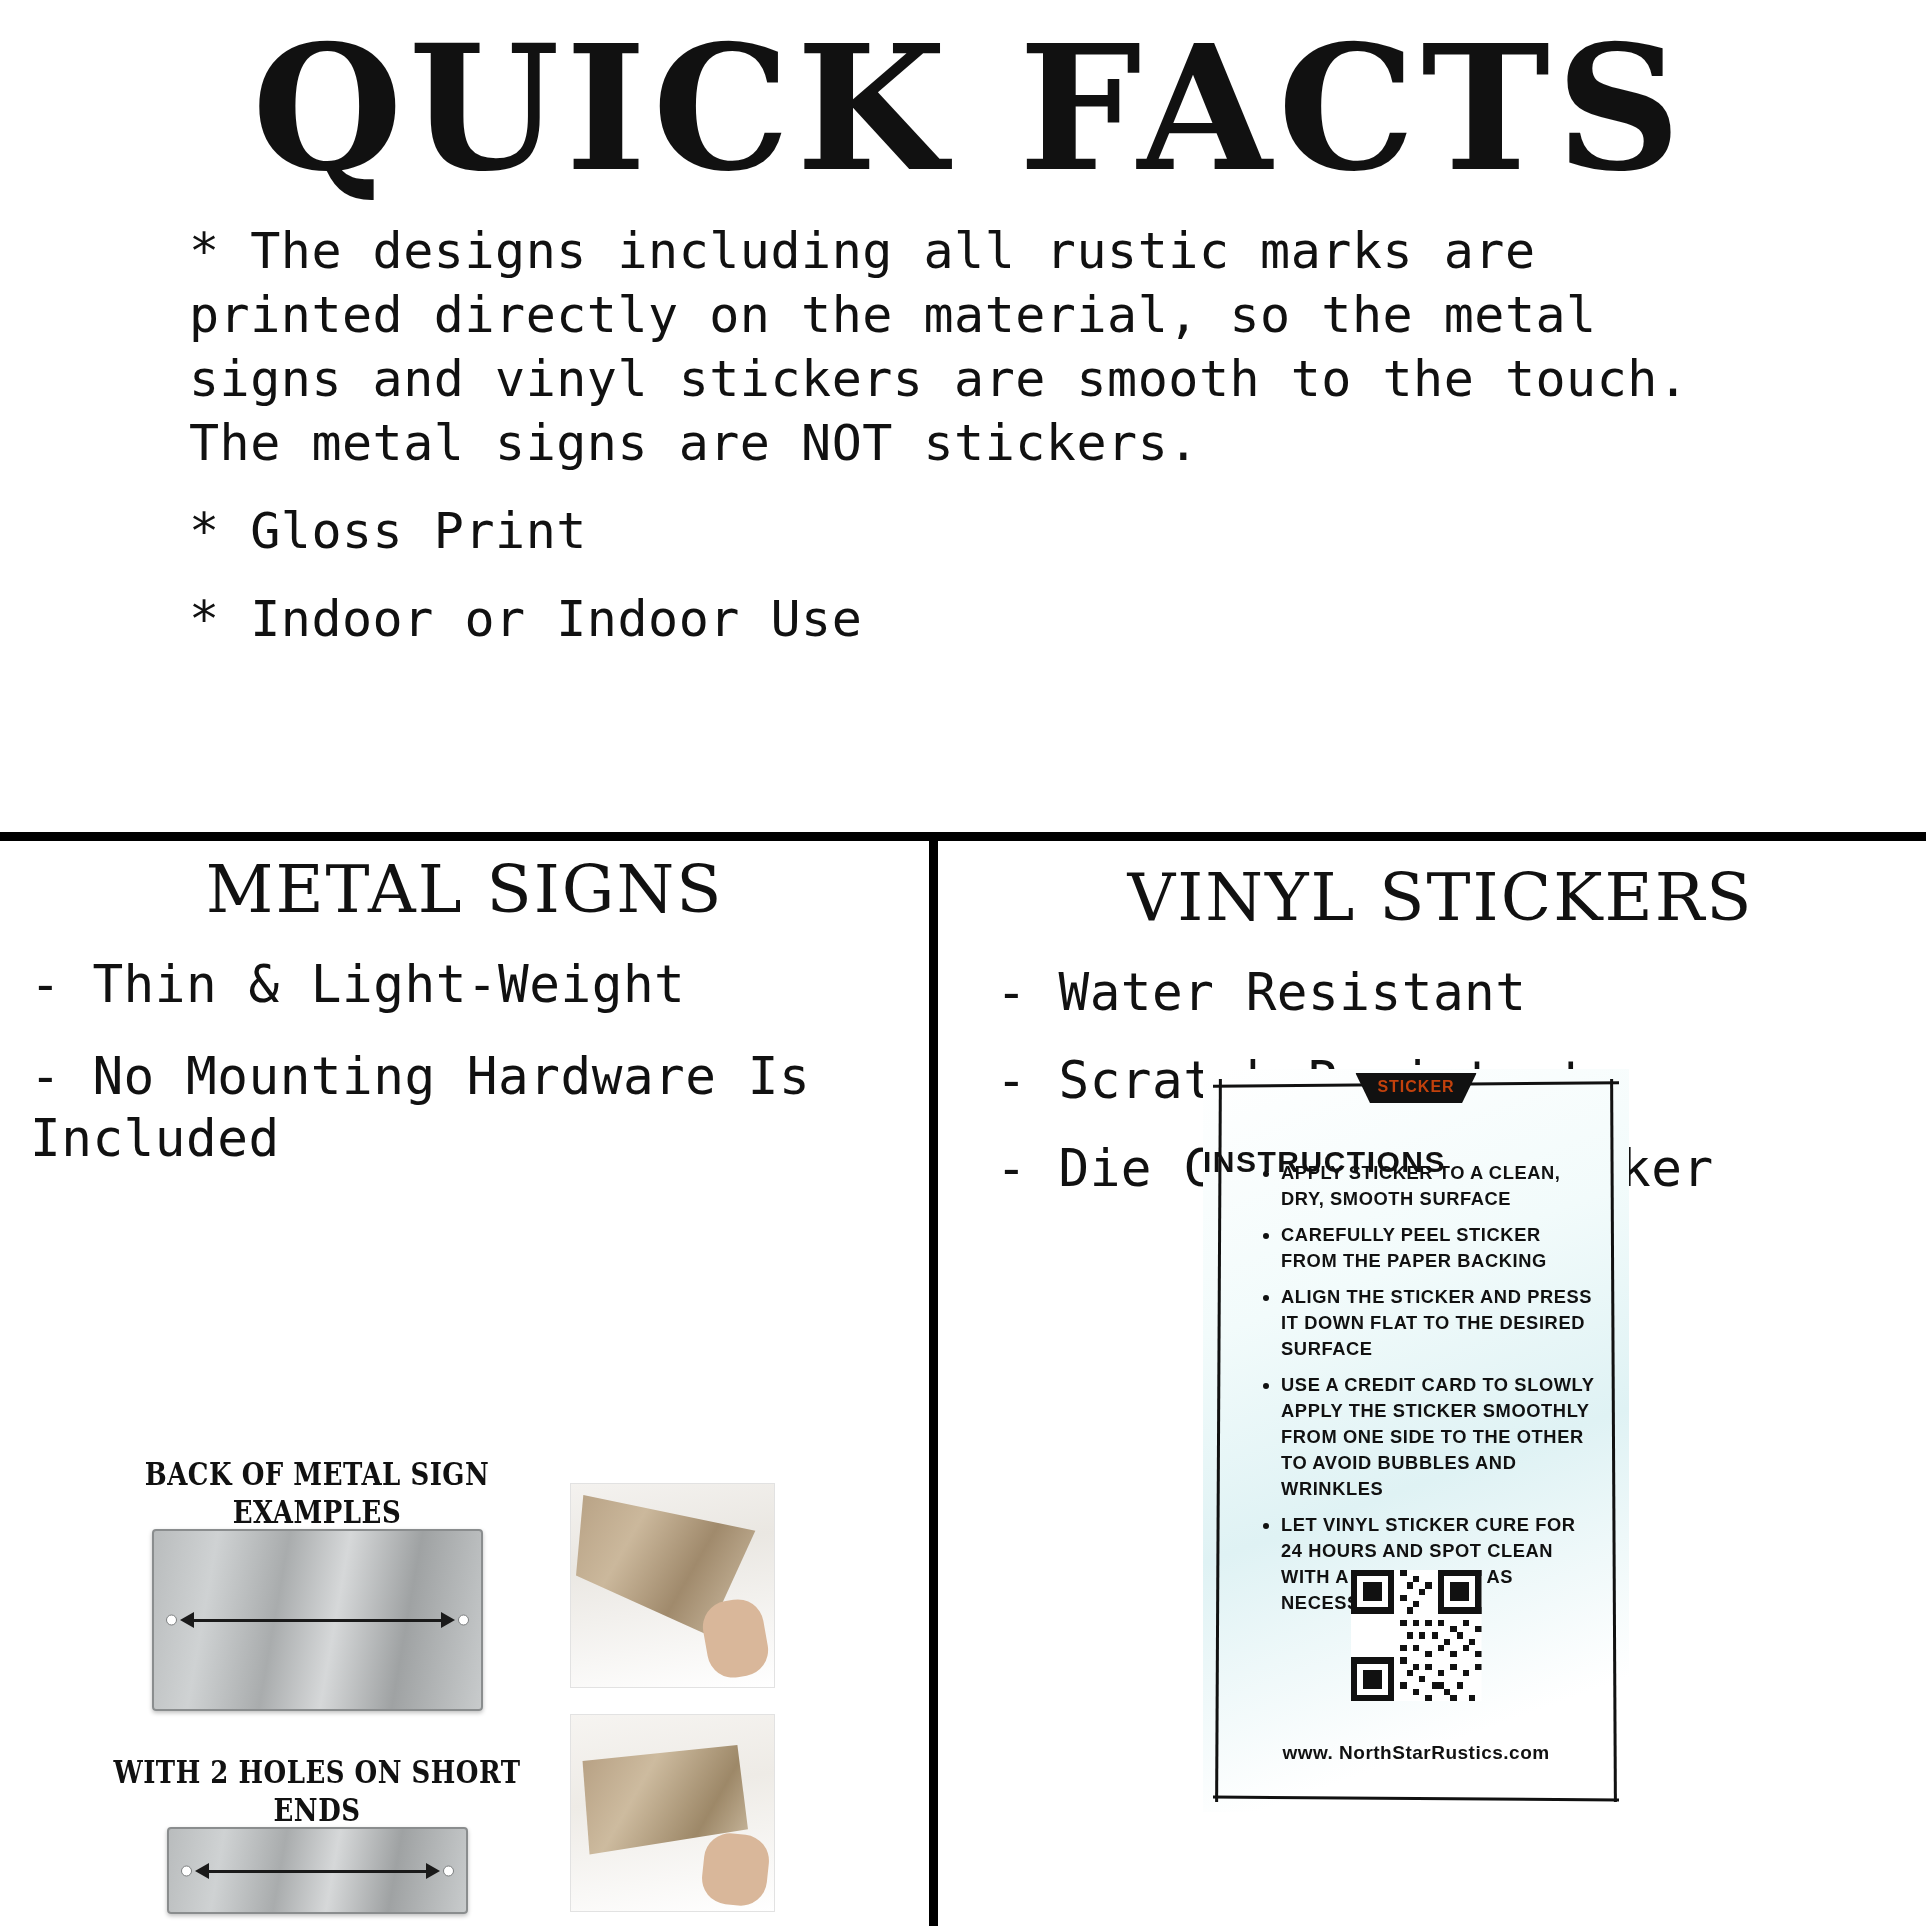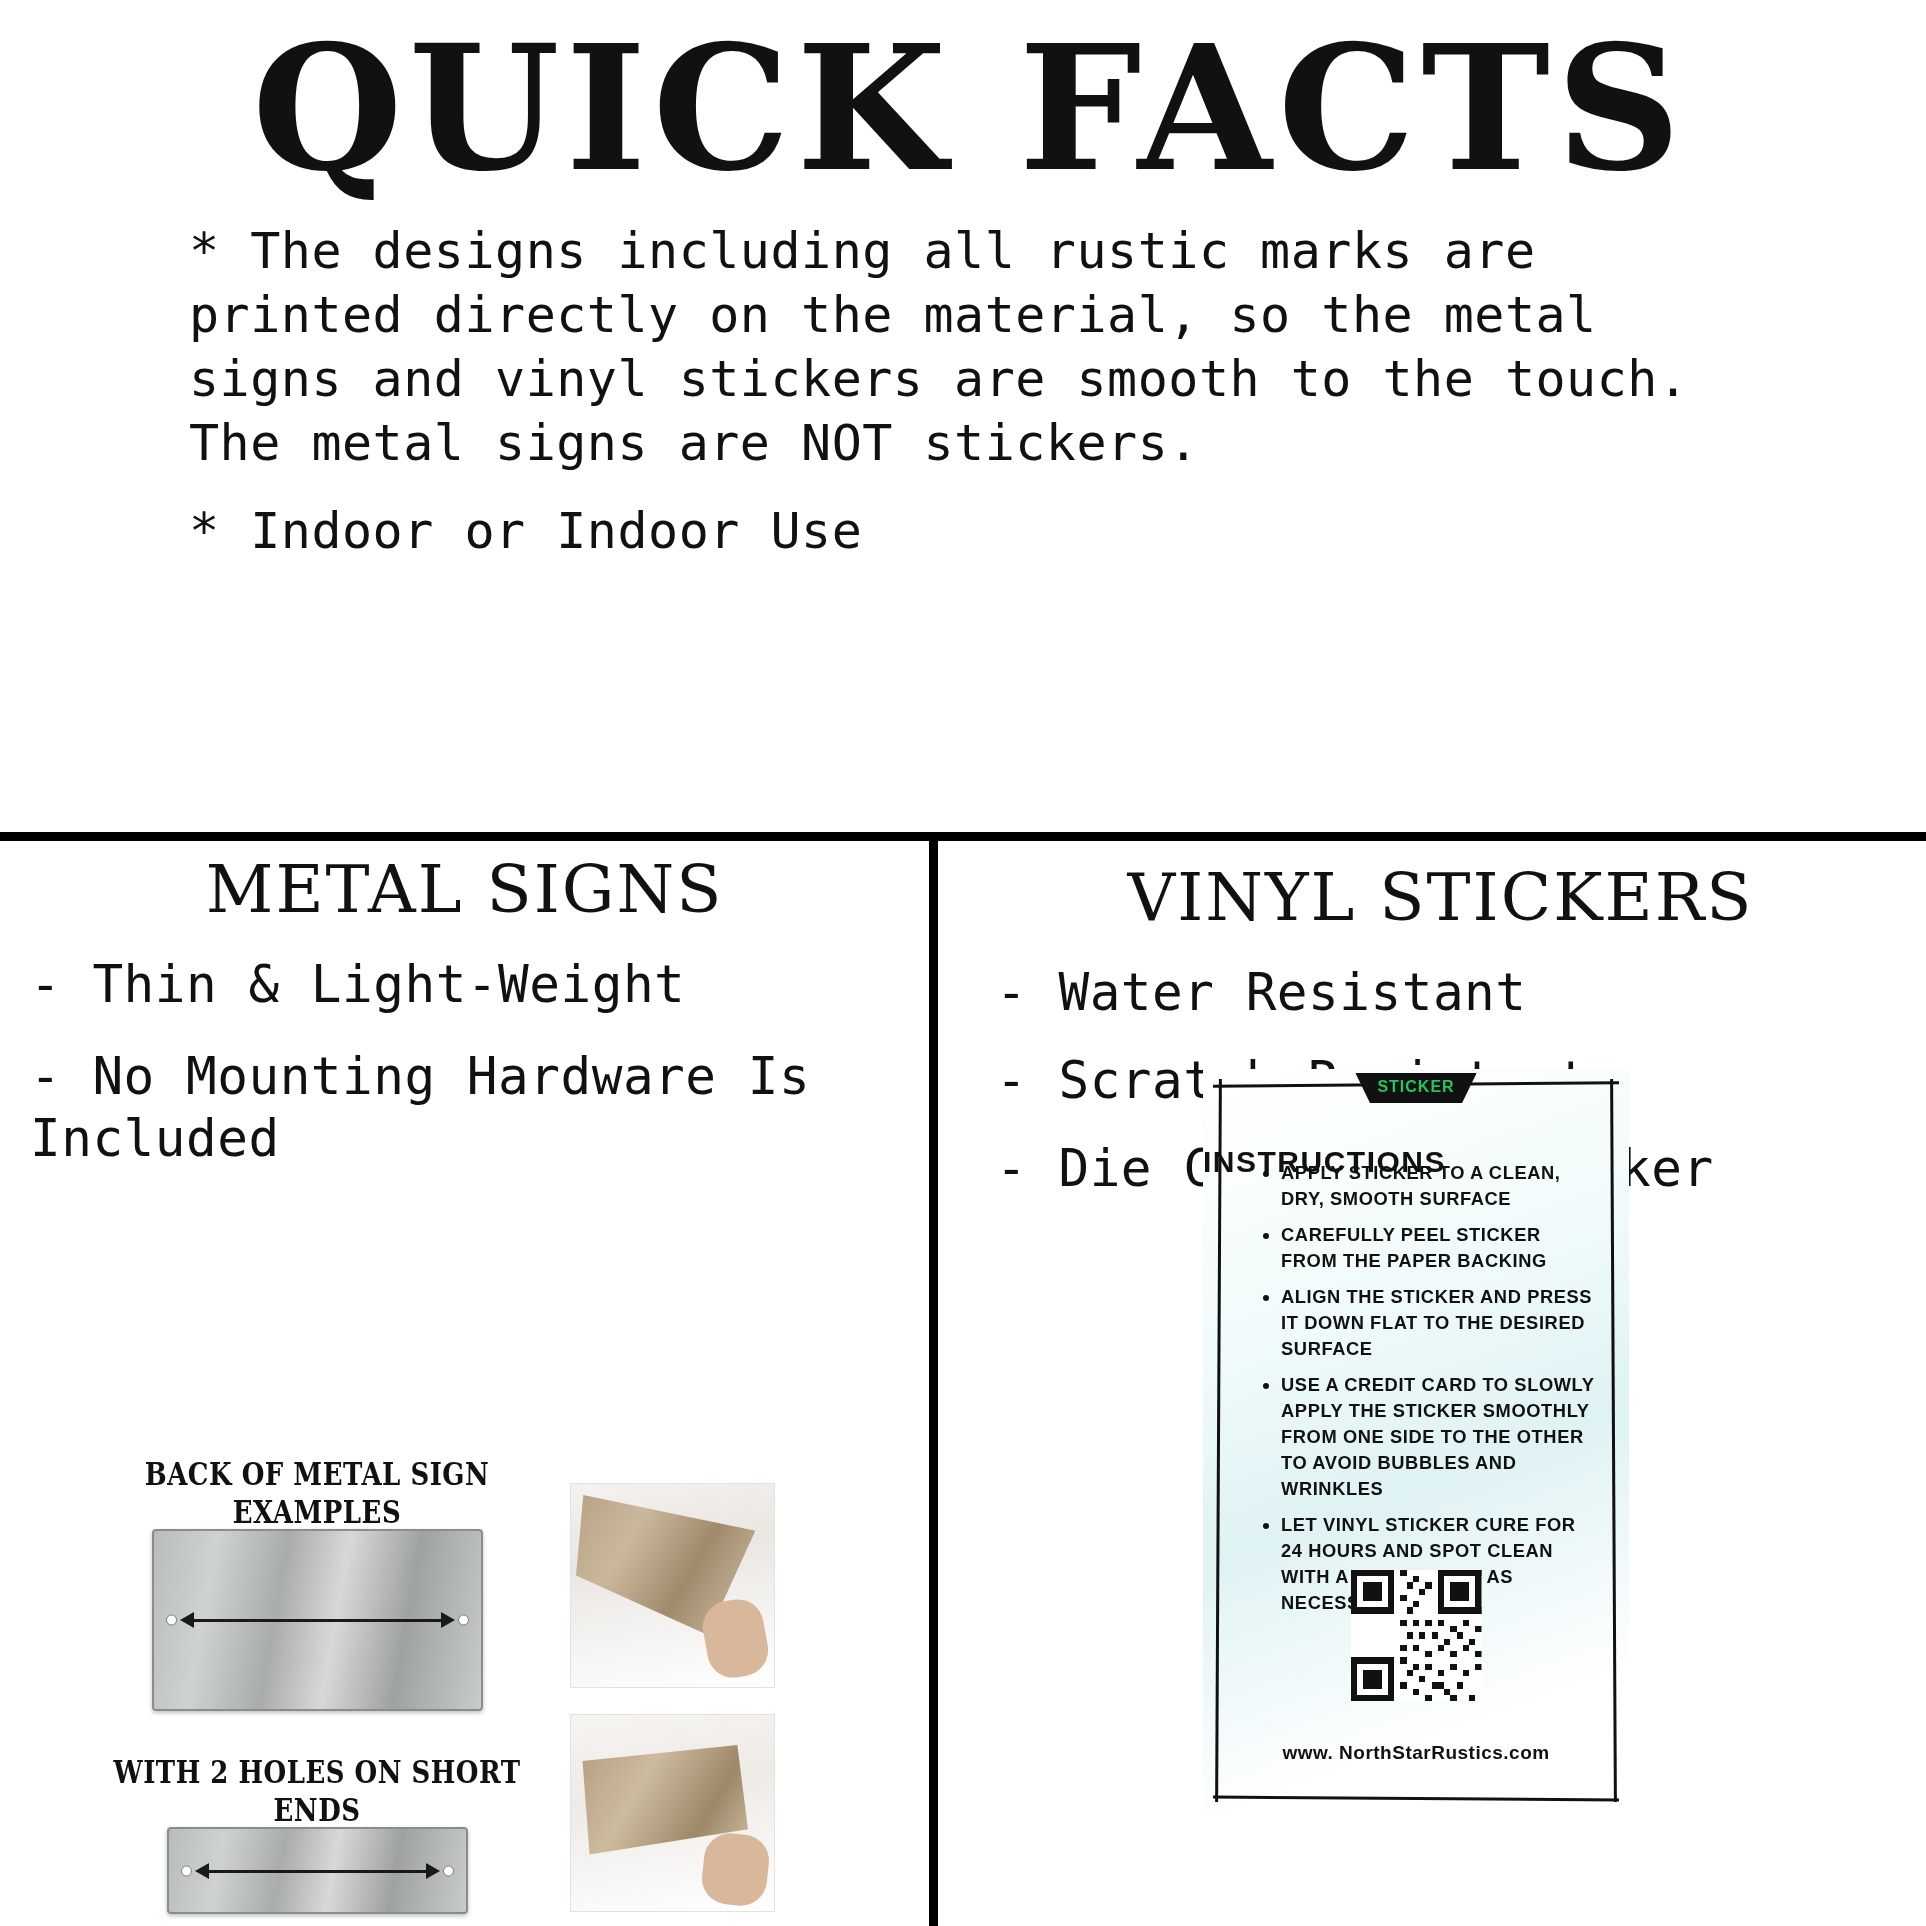--- a/index.html
+++ b/index.html
@@ -228,21 +228,21 @@
   .fl-bottom { left: 10px;  bottom: 12px; width: 406px; height: 3px; transform: rotate(0.4deg); }
   .fl-left   { left: 14px;  top: 10px;    width: 3px;   height: 723px; transform: rotate(0.3deg); }
   .fl-right  { right: 14px; top: 10px;    width: 3px;   height: 723px; transform: rotate(-0.3deg); }
 
   .sticker-tab {
     position: absolute;
     left: 50%;
     transform: translateX(-50%);
     top: 4px;
     background: #111;
-    color: #22c55e;
+    color: #c2410c;
     font-family: "Liberation Sans", sans-serif;
     font-weight: bold;
     font-size: 16px;
     letter-spacing: 1px;
     padding: 5px 22px 7px 22px;
     clip-path: polygon(0 0, 100% 0, 88% 100%, 12% 100%);
   }
   .instructions-title {
     position: absolute;
     top: 42px;
@@ -288,20 +288,21 @@
     font-size: 19px;
     letter-spacing: 0.5px;
   }
 </style>
 </head>
 <body>
 
 <div class="top-section">
   <h1 class="quick-facts-title">QUICK FACTS</h1>
   <p class="fact-line">* The designs including all rustic marks are printed directly on the material, so the metal signs and vinyl stickers are smooth to the touch. The metal signs are NOT stickers.</p>
+  <p class="fact-line short">* Gloss Print</p>
   <p class="fact-line short">* Indoor or Indoor Use</p>
 </div>
 
 <hr class="hr-main">
 
 <div class="bottom-section">
 
   <div class="col col-left">
     <h2 class="col-title">METAL SIGNS</h2>
     <p class="bullet">- Thin &amp; Light-Weight</p>

